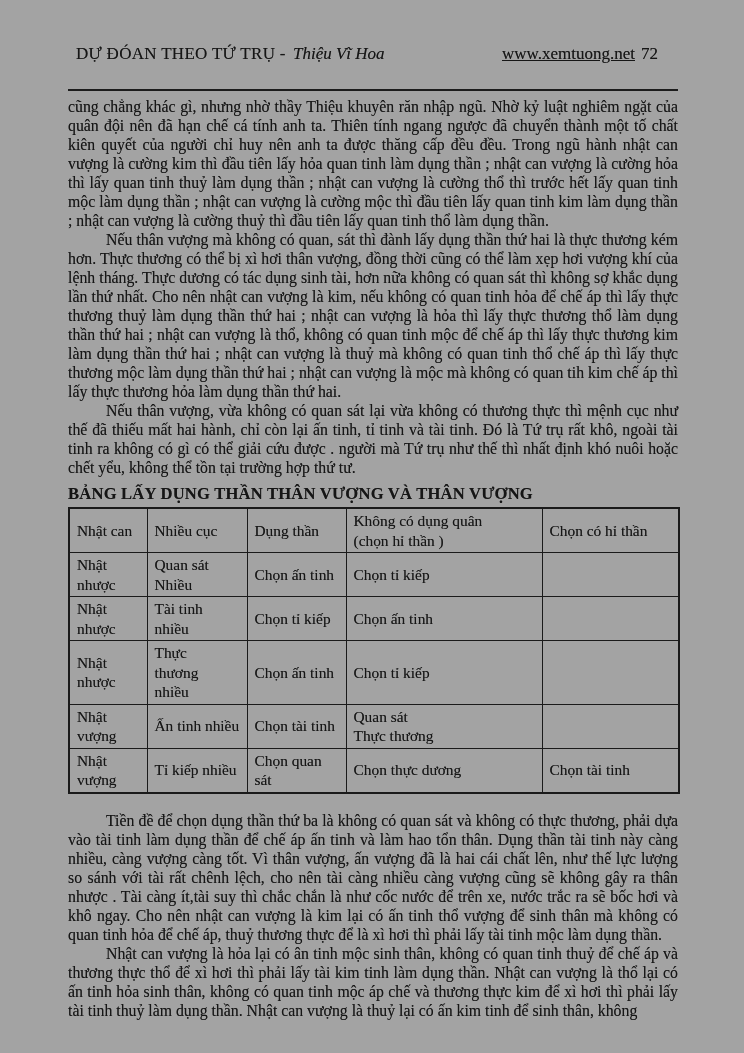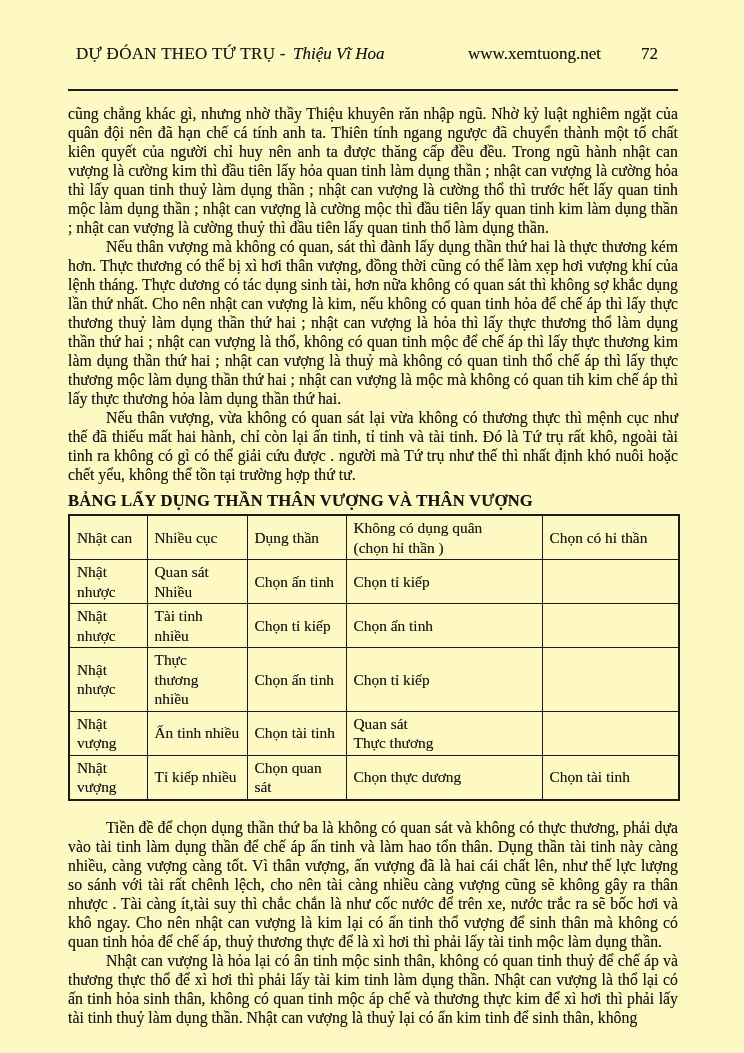--- a/index.html
+++ b/index.html
@@ -1,36 +1,36 @@
 <!DOCTYPE html>
 <html><head>
 <meta charset="utf-8">
 <style>
   html,body{margin:0;padding:0;background:#e8e8e8;}
   .page{
     position:relative;
     width:744px;height:1053px;
     margin:0 auto;
-    background:#fef9c3;
+    background:#a3a3a3;
     font-family:"Liberation Serif","DejaVu Serif",serif;
     color:#161616;
     box-sizing:border-box;
     padding:44px 66px 0 68px;
     overflow:hidden;
     text-shadow:0 0 .4px rgba(0,0,0,.45);
   }
   
   .hdr{position:relative;height:24px;font-size:17px;white-space:nowrap;}
   .hdr .h-title{position:absolute;left:8px;top:0;letter-spacing:.3px;}
   .hdr .h-author{position:absolute;left:225px;top:0;font-style:italic;}
-  .hdr .h-site{position:absolute;left:400px;top:0;}
+  .hdr .h-site{position:absolute;left:434px;top:0;text-decoration:underline;}
   .hdr .h-page{position:absolute;right:20px;top:0;}
   .rule{border:0;border-top:2px solid #1c1c1c;margin:21px 0 0 0;}
   
-  .bodytext{margin-top:13px;width:610px;}
+  .bodytext{margin-top:6px;width:610px;}
   .bodytext p{
     margin:0;
     font-size:15.8px;
     line-height:19px;
     text-align:justify;
   }
   .bodytext p.indent{text-indent:38px;}
   .bodytext p.after-table{margin-top:17px;}
   
   .tbl-title{

